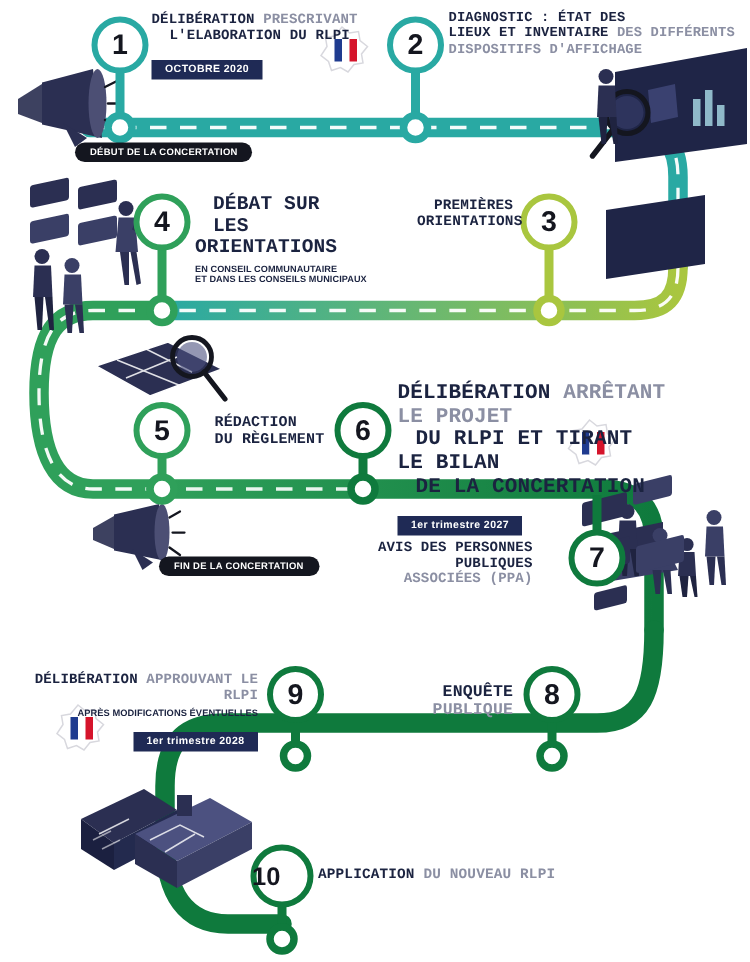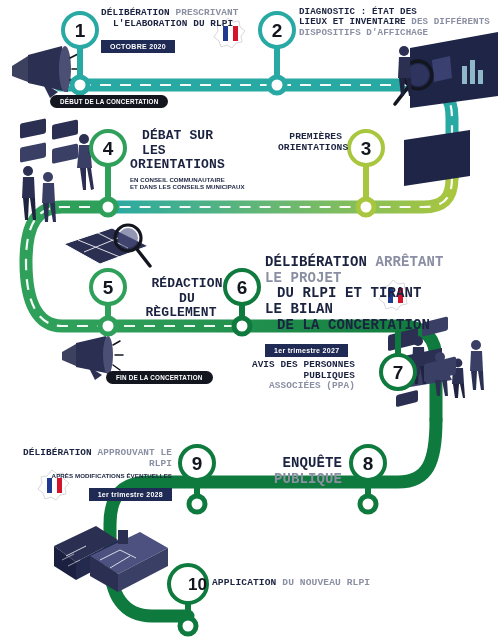--- a/index.html
+++ b/index.html
@@ -342,21 +342,21 @@
 
   <div class="num" style="left:64px;top:21px;width:32px;font-size:19px;">1</div>
   <div class="num" style="left:261px;top:21px;width:32px;font-size:19px;">2</div>
   <div class="num" style="left:350px;top:139px;width:32px;font-size:19px;">3</div>
   <div class="num" style="left:92px;top:139px;width:32px;font-size:19px;">4</div>
   <div class="num" style="left:92px;top:278px;width:32px;font-size:19px;">5</div>
   <div class="num" style="left:226px;top:278px;width:32px;font-size:19px;">6</div>
   <div class="num" style="left:382px;top:363px;width:32px;font-size:19px;">7</div>
   <div class="num" style="left:352px;top:454px;width:32px;font-size:19px;">8</div>
   <div class="num" style="left:181px;top:454px;width:32px;font-size:19px;">9</div>
-  <div class="num" style="left:168px;top:576px;width:16px;font-size:17px;margin-left:20px;">10</div>
+  <div class="num" style="left:168px;top:576px;width:16px;font-size:17px;">10</div>
 
   <div class="txt" style="left:101px;top:8px;width:150px;">
     <div class="ttl" style="font-size:9.4px;">
       <b>DÉLIBÉRATION</b>
       <span>PRESCRIVANT</span><br>
       <span class="dk">L'ELABORATION DU RLPi</span>
     </div>
     <div style="margin-top:6px;">
       <span class="badge" style="font-size:7px;">OCTOBRE 2020</span>
     </div>
@@ -387,21 +387,21 @@
       <span class="dk">DÉBAT SUR</span><br>
       <span class="dk">LES ORIENTATIONS</span>
     </div>
     <div class="sub" style="font-size:6.1px;margin-top:3px;">
       <span>EN CONSEIL COMMUNAUTAIRE</span><br>
       <span>ET DANS LES CONSEILS MUNICIPAUX</span>
     </div>
   </div>
 
   <div class="txt" style="left:131px;top:277px;width:100px;">
-    <div class="ttl" style="font-size:13px;text-align:center;">
+    <div class="ttl" style="font-size:10px;">
       <span class="dk">RÉDACTION</span><br>
       <span class="dk">DU RÈGLEMENT</span>
     </div>
   </div>
 
   <div class="txt" style="left:265px;top:255px;width:180px;">
     <div class="ttl" style="font-size:14px;">
       <b>DÉLIBÉRATION</b>
       <span>ARRÊTANT LE PROJET</span><br>
       <span class="dk">DU RLPi ET TIRANT LE BILAN</span><br>
@@ -417,21 +417,21 @@
   </div>
 
   <div class="txt rt" style="left:207px;top:360px;width:148px;">
     <div class="ttl" style="font-size:9.4px;">
       <span class="dk">AVIS DES PERSONNES PUBLIQUES</span><br>
       <span>ASSOCIÉES  (PPA)</span>
     </div>
   </div>
 
   <div class="txt rt" style="left:246px;top:456px;width:96px;">
-    <div class="ttl" style="font-size:14px;">
+    <div class="ttl" style="font-size:11px;">
       <b>ENQUÊTE</b>
       <span>PUBLIQUE</span>
     </div>
   </div>
 
   <div class="txt rt" style="left:22px;top:448px;width:150px;">
     <div class="ttl" style="font-size:9.4px;">
       <b>DÉLIBÉRATION</b>
       <span>APPROUVANT LE RLPi</span>
     </div>

